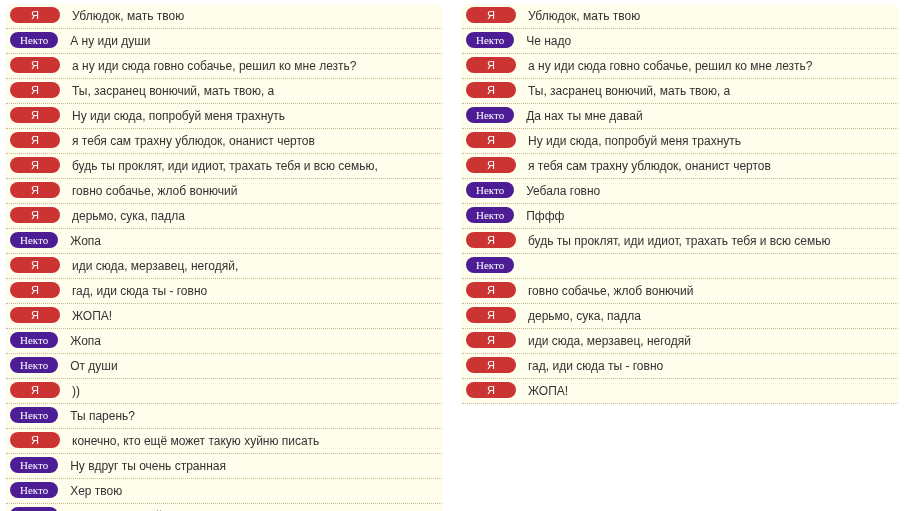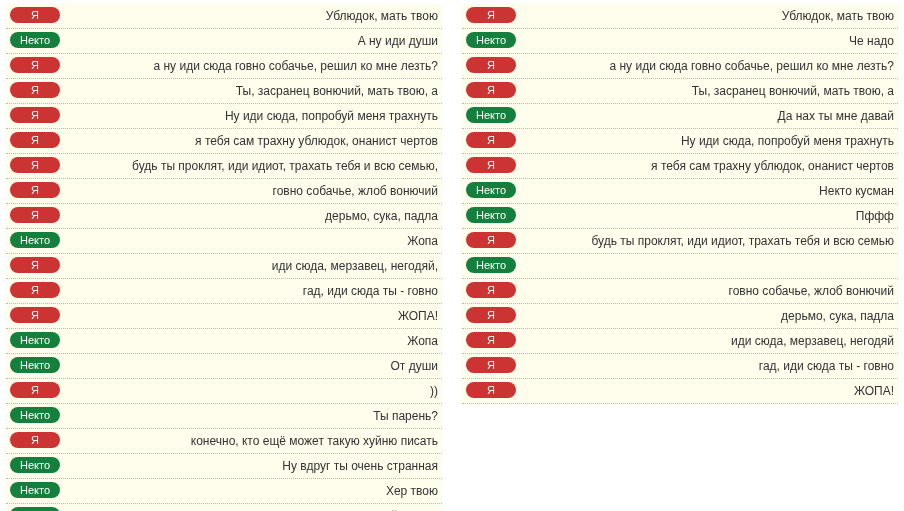--- a/index.html
+++ b/index.html
@@ -38,26 +38,25 @@
     height: 16px;
     padding: 0 10px;
     border-radius: 8px;
     margin-right: 12px;
     flex-shrink: 0;
     text-align: center;
     position: relative;
     top: 1px;
   }
   .badge-me    { background: #CC3333; min-width: 30px; }
-  .badge-other { background: #15803d; }
+  .badge-other { background: #4c1d95; font-family: Liberation Serif, serif; }
   .msg-text {
     flex: 1;
     word-break: break-word;
     padding-top: 1px;
-    text-align: right;
   }
 </style>
 </head>
 <body>
 
 <div class="page">
   <div class="column" id="col-0">
       <div class="msg-row">
         <span class="badge badge-me">Я</span>
         <span class="msg-text">Ублюдок, мать твою</span>
@@ -167,21 +166,21 @@
       <div class="msg-row">
         <span class="badge badge-me">Я</span>
         <span class="msg-text">Ну иди сюда, попробуй меня трахнуть</span>
       </div>
       <div class="msg-row">
         <span class="badge badge-me">Я</span>
         <span class="msg-text">я тебя сам трахну ублюдок, онанист чертов</span>
       </div>
       <div class="msg-row">
         <span class="badge badge-other">Некто</span>
-        <span class="msg-text">Некто кусман</span>
+        <span class="msg-text">Уебала говно</span>
       </div>
       <div class="msg-row">
         <span class="badge badge-other">Некто</span>
         <span class="msg-text">Пффф</span>
       </div>
       <div class="msg-row">
         <span class="badge badge-me">Я</span>
         <span class="msg-text">будь ты проклят, иди идиот, трахать тебя и всю семью</span>
       </div>
       <div class="msg-row">

